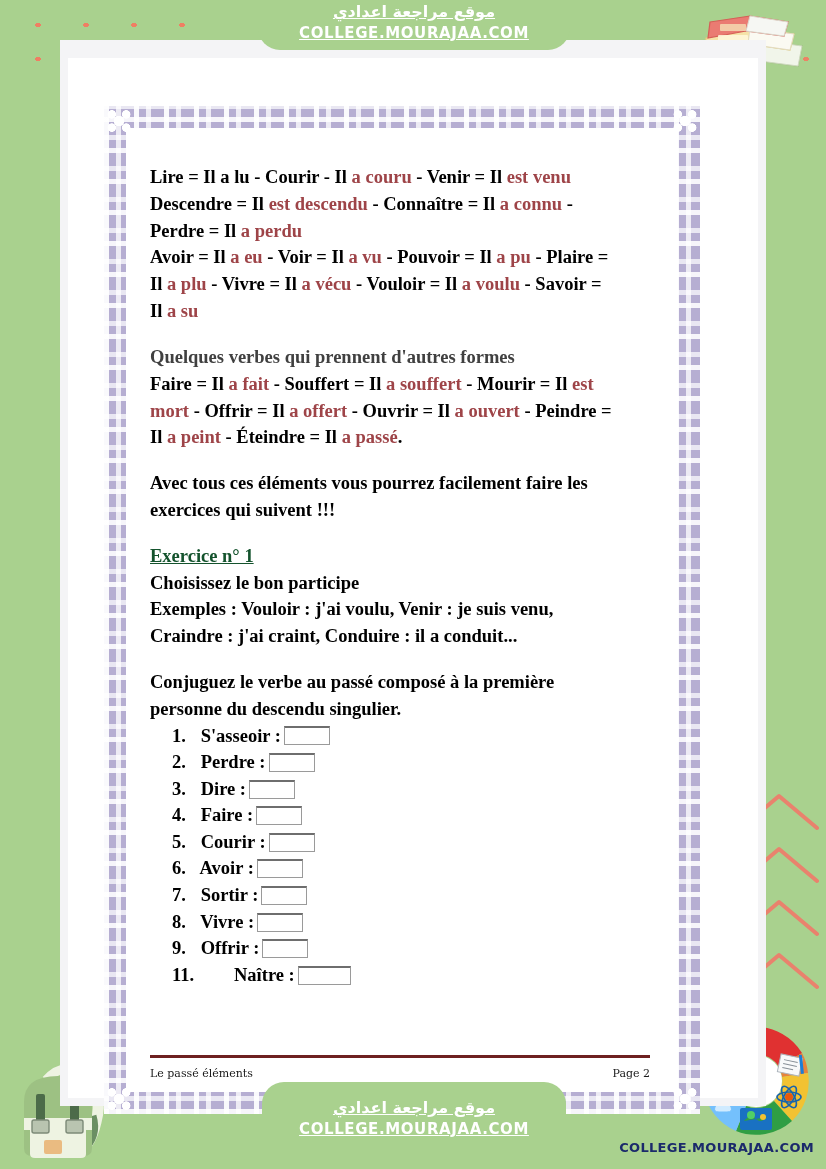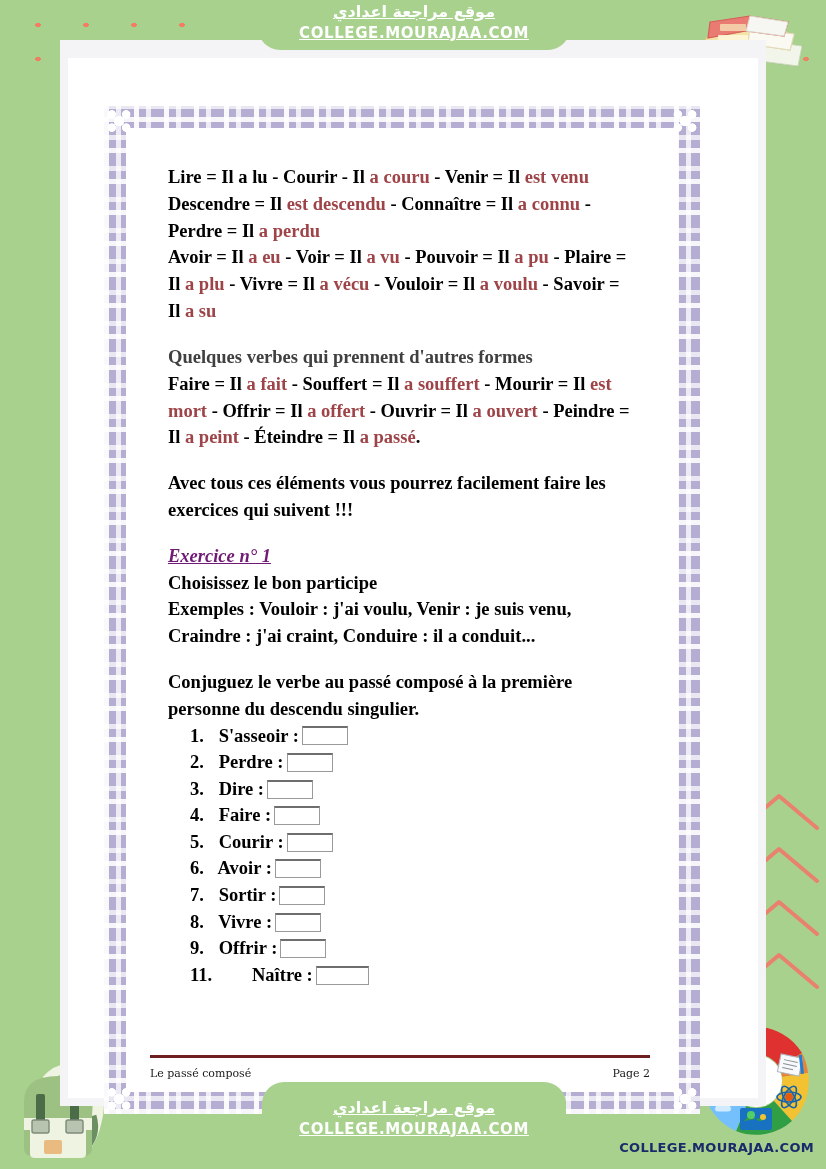--- a/index.html
+++ b/index.html
@@ -68,28 +68,28 @@
   .oc-bl{ left:0; bottom:0; } .oc-br{ right:0; bottom:0; }
 
   .paper{
     position:relative; width:100%; height:100%;
     background:#ffffff; overflow:hidden;
   }
 
   
   .doc{
     position:absolute; left:24px; top:36px; width:500px;
-    font-size:18.5px; line-height:1.45; font-weight:bold; color:#000;margin-left:18px;
+    font-size:18.5px; line-height:1.45; font-weight:bold; color:#000;
   }
   .para{ margin:0 0 0 0; }
   .spacer{ height:19px; }
   .red{ color:#9e4448; }
   .h-blue{ color:#404040; }
   .ex-head{
-    color:#701a75; text-decoration:underline; display:inline-block;font-style:italic;
+    color:#14532d; text-decoration:underline; display:inline-block;
   }
 
   .list{ margin:0; padding:0; list-style:none; }
   .li{ display:flex; align-items:center; margin-left:22px; height:26.6px; }
   .li .num{ min-width:24px; }
   .li .num.wide{ min-width:62px; }
   .li .lbl{ white-space:pre; }
   .blank{
     display:inline-block; width:46px; height:19px;
     border:1px solid #9a9a9a; border-top:2px solid #6e6e6e;
@@ -352,21 +352,21 @@
               <li class="li">
                 <span class="num wide">11.</span>
                 <span class="lbl">Naître :</span>
                 <span class="blank w2"></span>
               </li>
             </ul>
         </div>
 
         <div class="foot-rule"></div>
         <div class="foot-row">
-          <span>Le passé composé</span>
+          <span>Le passé éléments</span>
           <span>Page 2</span>
         </div>
       </div>
     </div>
   </div>
 </div>
 
 <div class="banner banner-top">
   <div class="inner">
     <div class="ar">موقع مراجعة اعدادي</div>

